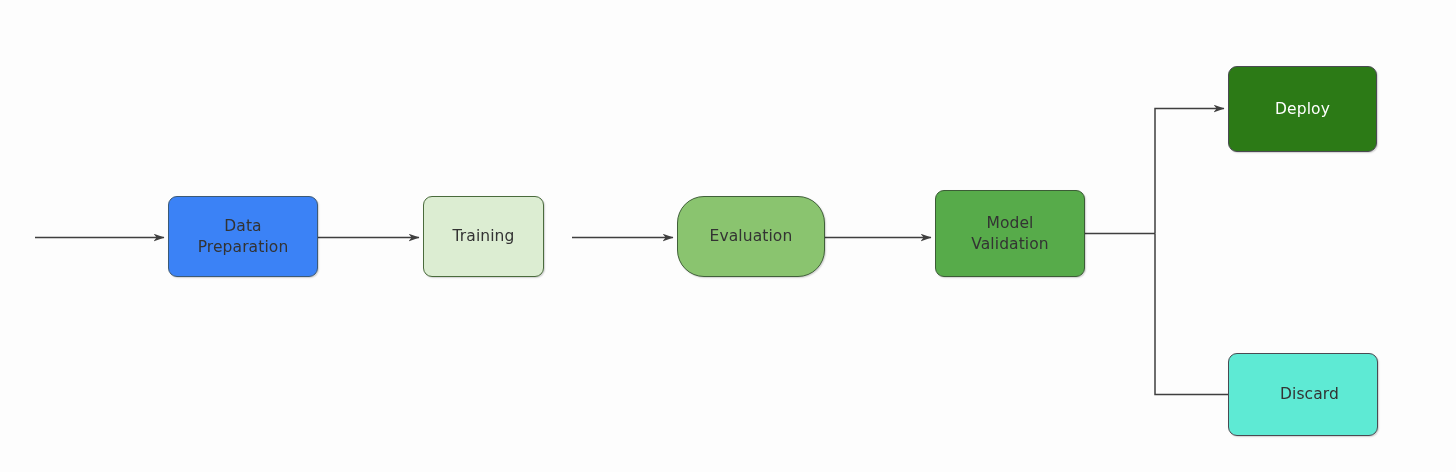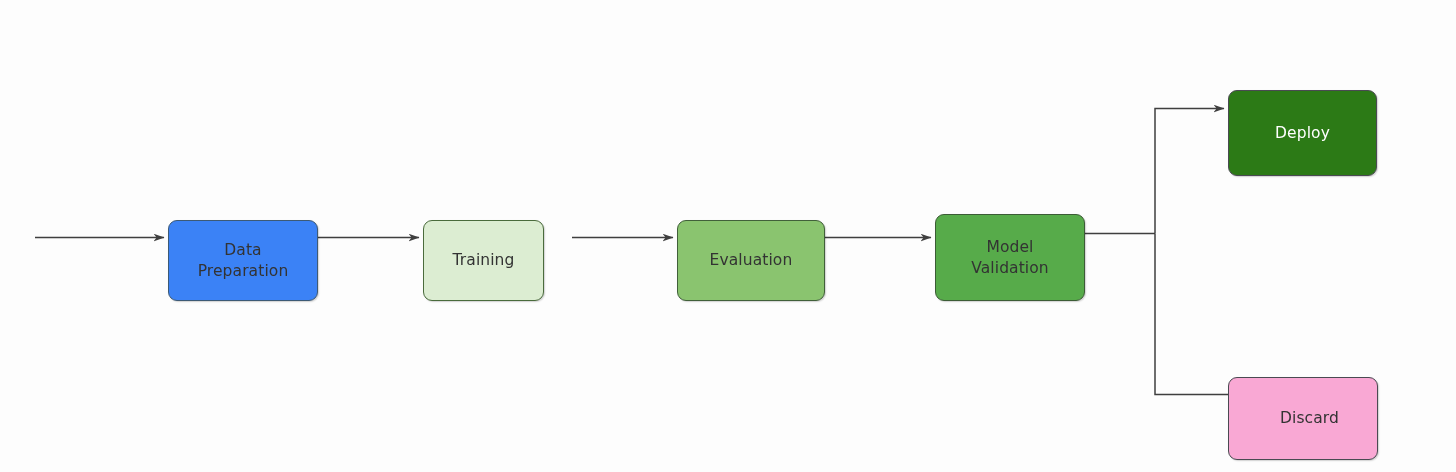--- a/index.html
+++ b/index.html
@@ -31,21 +31,20 @@
     display: flex;
     align-items: center;
     justify-content: center;
     text-align: center;
     line-height: 1.35;
     font-size: 15.5px;
     letter-spacing: 0.1px;
     box-shadow: 1px 1px 1.5px rgba(0,0,0,0.18);
     white-space: pre-line;
     user-select: none;
-    margin-top: 24px;
   }
 </style>
 </head>
 <body>
 
 <div id="canvas" style="background: rgb(253, 253, 253);">
 
   <svg id="edges" viewBox="0 0 1456 472">
     <defs>
       <marker id="arrow" markerWidth="12" markerHeight="12" refX="10.5" refY="4" orient="auto" markerUnits="userSpaceOnUse">
@@ -60,20 +59,20 @@
         <path d="M 1085 233.5 L 1155 233.5" fill="none" stroke="#3f3f3f" stroke-width="1.5" stroke-linejoin="miter"></path>
         <path d="M 1155 233.5 L 1155 108.5 L 1224 108.5" fill="none" stroke="#3f3f3f" stroke-width="1.5" stroke-linejoin="miter" marker-end="url(#arrow)"></path>
         <path d="M 1155 233.5 L 1155 394.5 L 1228 394.5" fill="none" stroke="#3f3f3f" stroke-width="1.5" stroke-linejoin="miter"></path>
       </g>
   </svg>
 
   <div id="node-layer">
       <div class="node" style="left: 168px; top: 196px; width: 150px; height: 81px; background: #3b82f6; border-color: rgb(61, 90, 117); color: rgb(51, 51, 51);"><span>Data
 Preparation</span></div>
       <div class="node" style="left: 423px; top: 196px; width: 121px; height: 81px; background: rgb(220, 237, 210); border-color: rgb(74, 107, 60); color: rgb(51, 51, 51);"><span>Training</span></div>
-      <div class="node" style="left: 677px; top: 196px; width: 148px; height: 81px; background: rgb(138, 196, 111); border-color: rgb(65, 96, 58); color: rgb(51, 51, 51);"><span>Evaluation</span></div>
+      <div class="node" style="left: 677px; top: 196px; width: 148px; height: 81px; background: rgb(138, 196, 111); border-color: rgb(65, 96, 58); color: rgb(51, 51, 51); border-radius: 27px;"><span>Evaluation</span></div>
       <div class="node" style="left: 935px; top: 190px; width: 150px; height: 87px; background: rgb(87, 171, 74); border-color: rgb(60, 92, 54); color: rgb(51, 51, 51);"><span>Model
 Validation</span></div>
       <div class="node" style="left: 1228px; top: 66px; width: 149px; height: 86px; background: rgb(44, 122, 22); border-color: rgb(74, 74, 82); color: rgb(255, 255, 255);"><span>Deploy</span></div>
-      <div class="node" style="left: 1228px; top: 353px; width: 150px; height: 83px; background: #f9a8d4; border-color: rgb(74, 74, 82); color: rgb(51, 51, 51); padding-left: 13px;"><span>Discard</span></div>
+      <div class="node" style="left: 1228px; top: 353px; width: 150px; height: 83px; background: #5eead4; border-color: rgb(74, 74, 82); color: rgb(51, 51, 51); padding-left: 13px;"><span>Discard</span></div>
     </div>
 
 </div>
 
 </body></html>

